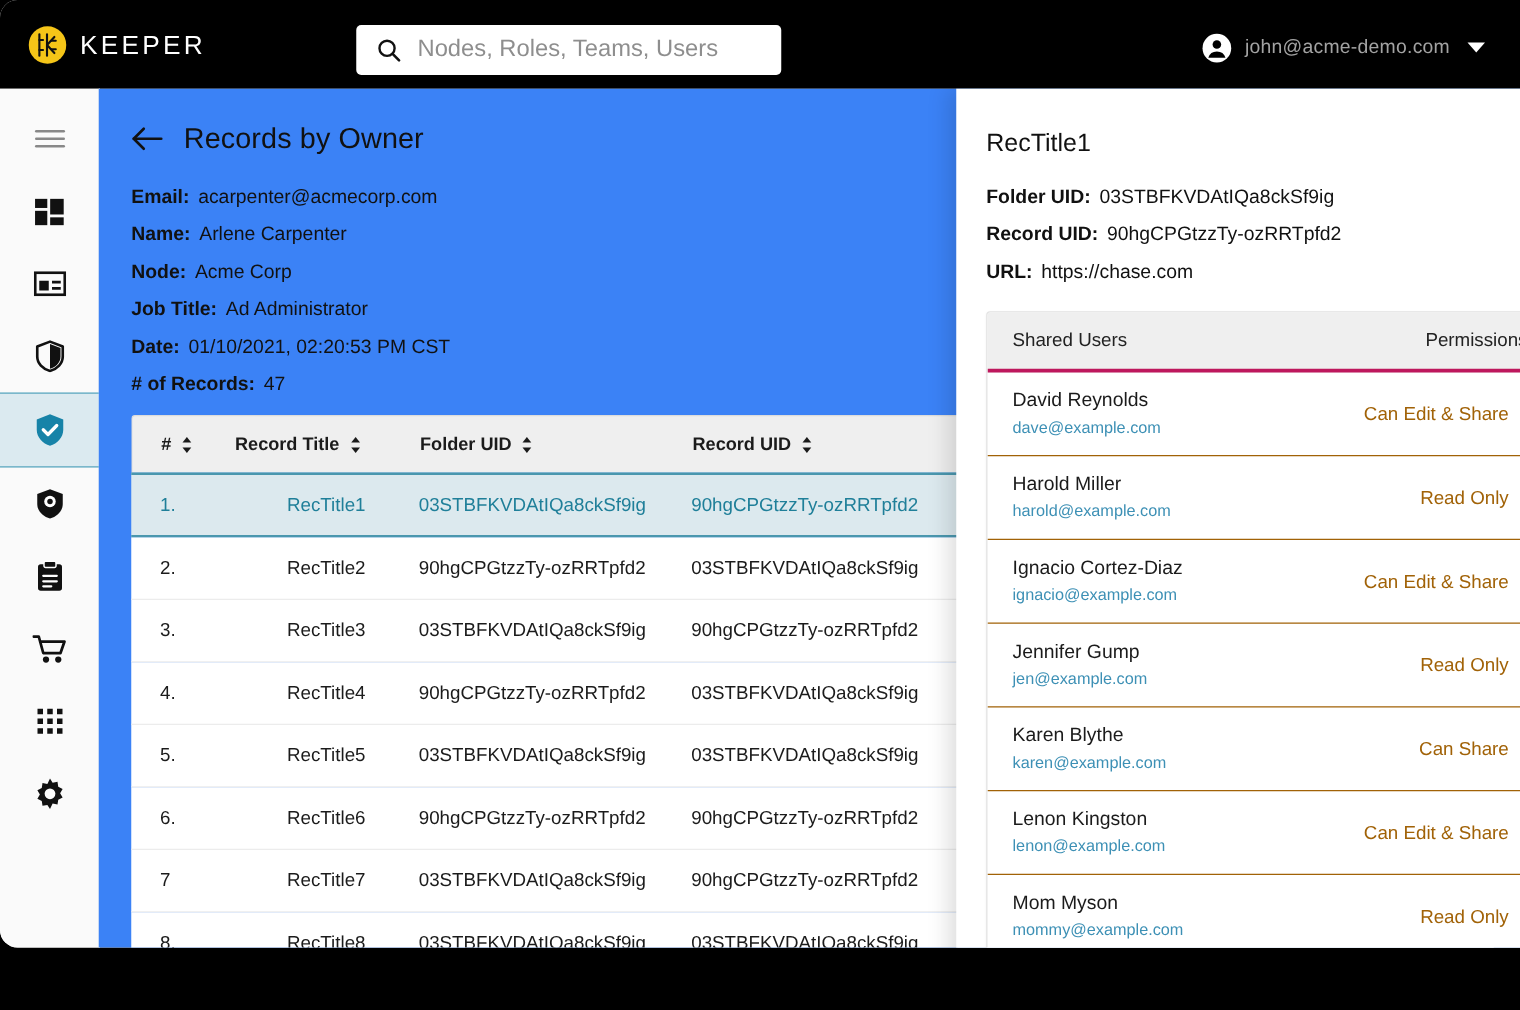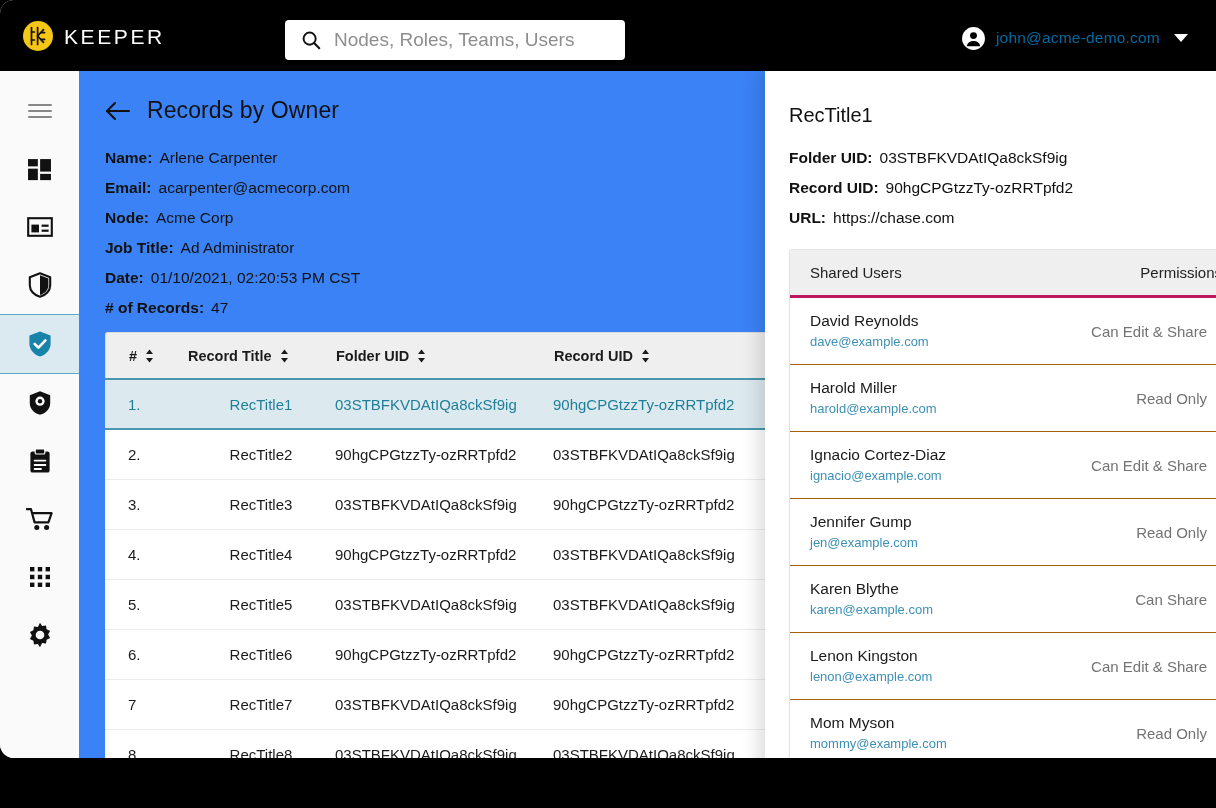--- a/index.html
+++ b/index.html
@@ -36,21 +36,21 @@
     border:0;outline:0;background:transparent;flex:1;height:38px;
     font-family:"Liberation Sans",sans-serif;font-size:19px;color:#222;
     padding-left:12px;padding-right:10px;
   }
   .search-input::placeholder{color:#8e8e8e;}
 
   .user-menu{
     position:absolute;right:28px;top:22px;height:32px;display:flex;align-items:center;gap:10px;cursor:pointer;
   }
   .user-avatar{width:25px;height:25px;flex:none;}
-  .user-email{color:#0369a1;font-size:15.5px;letter-spacing:.2px;}
+  .user-email{color:#a3a3a3;font-size:15.5px;letter-spacing:.2px;}
   .caret{width:0;height:0;border-left:7px solid transparent;border-right:7px solid transparent;border-top:8px solid #ffffff;margin-left:4px;}
 
   
   .sidebar{
     position:absolute;left:0;top:71px;width:79px;height:737px;
     background:#fafafa;border-right:1px solid #e6e6e6;
   }
   .side-item{
     width:79px;height:58px;display:flex;align-items:center;justify-content:center;
     cursor:pointer;position:relative;
@@ -125,21 +125,21 @@
     font-size:15px;color:#222;
   }
   .su-row{
     display:flex;align-items:center;justify-content:space-between;
     height:66px;padding:0 14px 0 20px;border-bottom:1px solid #a16207;cursor:pointer;
   }
   .su-row:last-child{border-bottom:none;}
   .su-name{font-size:15.5px;color:#1b1b1b;line-height:20px;}
   .su-email{font-size:13px;color:#3d90b5;line-height:19px;margin-top:1px;}
   .su-right{display:flex;align-items:center;gap:9px;}
-  .su-perm{font-size:15px;color:#737373;white-space:nowrap;}
+  .su-perm{font-size:15px;color:#a16207;white-space:nowrap;}
   .chev{width:10px;height:16px;flex:none;}
 </style>
 </head>
 <body>
 
 <div class="app">
 
   <div class="topbar">
 
     <div class="logo-wrap">
@@ -279,26 +279,26 @@
     <div class="page-head">
       <svg class="back-arrow" viewBox="0 0 26 22">
         <line x1="2" y1="11" x2="24" y2="11" stroke="#111" stroke-width="2.1" stroke-linecap="round"></line>
         <polyline points="10,3 2,11 10,19" fill="none" stroke="#111" stroke-width="2.1" stroke-linecap="round" stroke-linejoin="round"></polyline>
       </svg>
       <span class="page-title">Records by Owner</span>
     </div>
 
     <div class="detail-list" id="owner-details">
         <div class="detail-row">
+          <span class="detail-label">Email:</span>
+          <span class="detail-value">acarpenter@acmecorp.com</span>
+        </div>
+        <div class="detail-row">
           <span class="detail-label">Name:</span>
           <span class="detail-value">Arlene Carpenter</span>
-        </div>
-        <div class="detail-row">
-          <span class="detail-label">Email:</span>
-          <span class="detail-value">acarpenter@acmecorp.com</span>
         </div>
         <div class="detail-row">
           <span class="detail-label">Node:</span>
           <span class="detail-value">Acme Corp</span>
         </div>
         <div class="detail-row">
           <span class="detail-label">Job Title:</span>
           <span class="detail-value">Ad Administrator</span>
         </div>
         <div class="detail-row">

